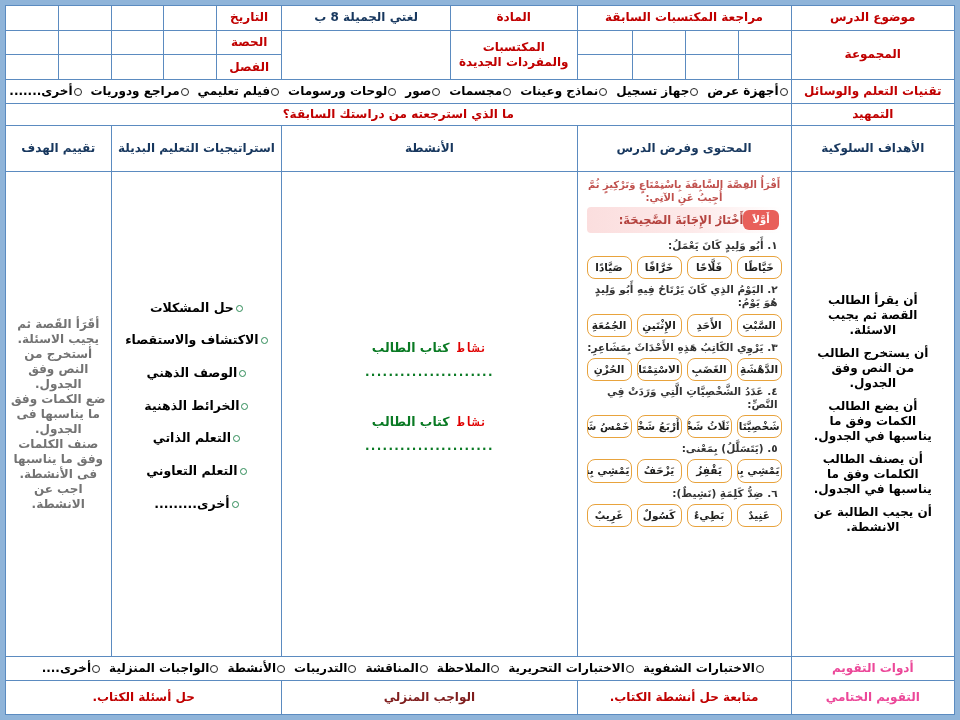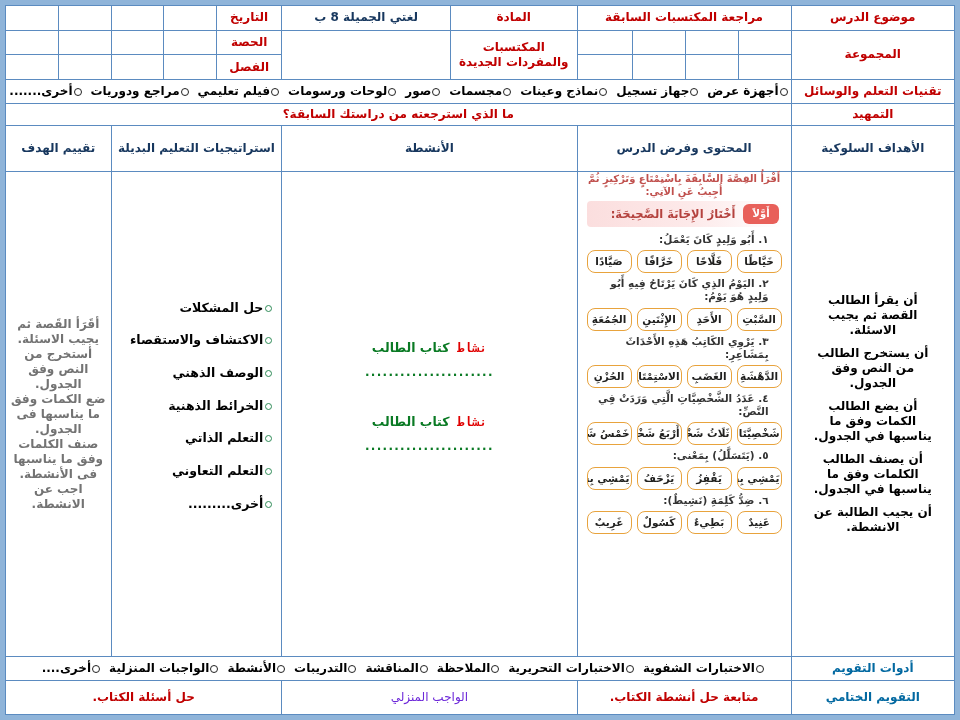--- a/index.html
+++ b/index.html
@@ -32,21 +32,21 @@
     text-align: center;
     font-size: 12px;
     line-height: 1.25;
   }
   .lbl {
     color: #c00000;
     font-weight: bold;
     font-size: 13px;
   }
   .lbl-blue {
-    color: #0369a1;
+    color: #ec4899;
     font-weight: bold;
     font-size: 13px;
   }
   .val-blue {
     color: #17375e;
     font-weight: bold;
     font-size: 13.5px;
   }
   .colhead {
     color: #17375e;
@@ -77,21 +77,21 @@
     text-align-last: center;
     font-size: 13px;
     font-weight: bold;
     color: #000;
     line-height: 1.55;
     padding: 0 6px;
   }
   .objectives div { margin: 8px; }
   
   .worksheet {
-    padding: 0 6px 6px 6px;
+    padding: 6px 6px 6px 6px;
     direction: rtl;
     text-align: right;
   }
   .ws-instruction {
     color: #c0504d;
     font-size: 10px;
     font-weight: bold;
     text-align: center;
     margin-bottom: 3px;
   }
@@ -106,33 +106,32 @@
     margin-bottom: 6px;
     height: 26px;
   }
   .ws-banner .chip {
     background: #e8605a;
     color: #fff;
     font-size: 10px;
     font-weight: bold;
     border-radius: 6px;
     padding: 4px 9px;
-    margin-left: 8px;
   }
   .ws-banner .btxt {
     color: #b4423e;
     font-size: 11.5px;
     font-weight: bold;
   }
   .q-text {
     color: #333333;
     font-size: 10.5px;
     font-weight: bold;
     text-align: right;
-    margin: 4px 13px 4px 0;
+    margin: 4px 4px 4px 0;
   }
   .opts {
     display: flex;
     flex-direction: row;
     justify-content: space-between;
     gap: 5px;
     margin-bottom: 2px;
   }
   .opt-box {
     flex: 1 1 0;
@@ -168,20 +167,21 @@
   .strategies {
     padding: 4px 6px;
     direction: rtl;
     text-align: right;
   }
   .strat-item {
     font-size: 12.5px;
     font-weight: bold;
     color: #000;
     margin-bottom: 17px;
+    text-align: center;
     white-space: nowrap;
   }
   .strat-item .circ-g {
     display: inline-block;
     width: 7px; height: 7px;
     border: 1.4px solid #2e8b57;
     border-radius: 50%;
     vertical-align: middle;
     margin-left: 2px;
   }
@@ -190,21 +190,21 @@
     color: #737373;
     font-weight: bold;
     font-size: 12.5px;
     line-height: 1.5;
     text-align: justify;
     text-align-last: center;
     padding: 0 6px;
   }
   .blank {}
   .bottom-red { color: #c00000; font-weight: bold; font-size: 12.5px; }
-  .bottom-blue { color: #6d28d9; font-weight: normal; font-size: 12.5px; }
+  .bottom-blue { color: #7f1d1d; font-weight: bold; font-size: 12.5px; }
 </style>
 </head>
 <body>
 
 <div class="page">
 <table class="sheet">
   <colgroup>
     <col style="width:155px">
     <col style="width:50px">
         <col style="width:50px">

